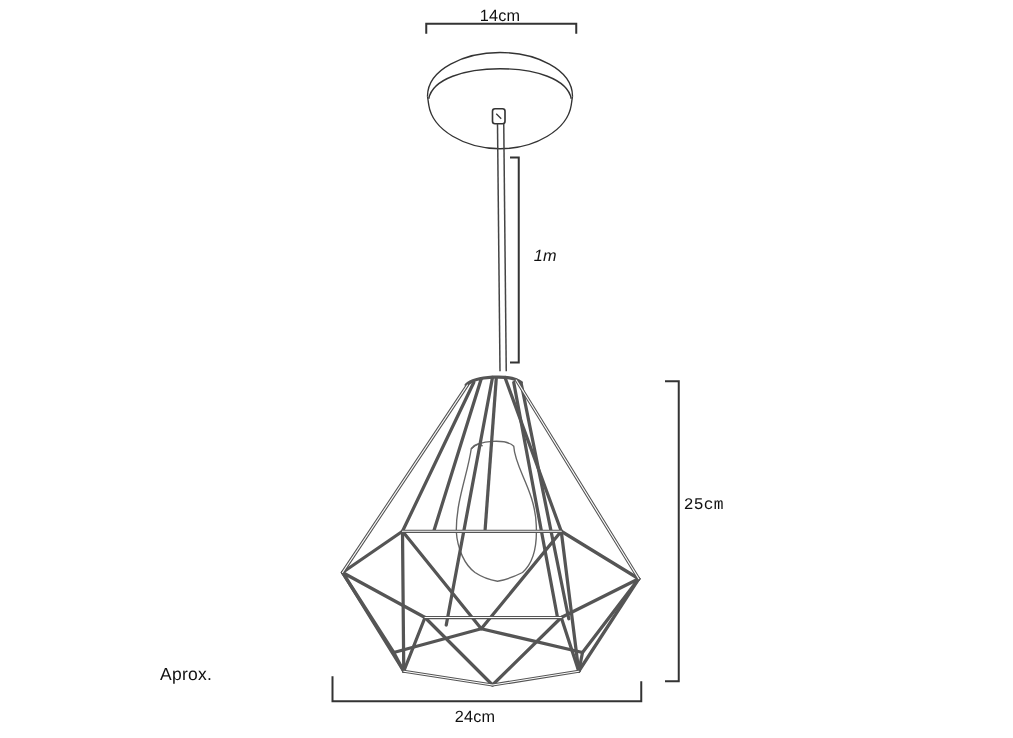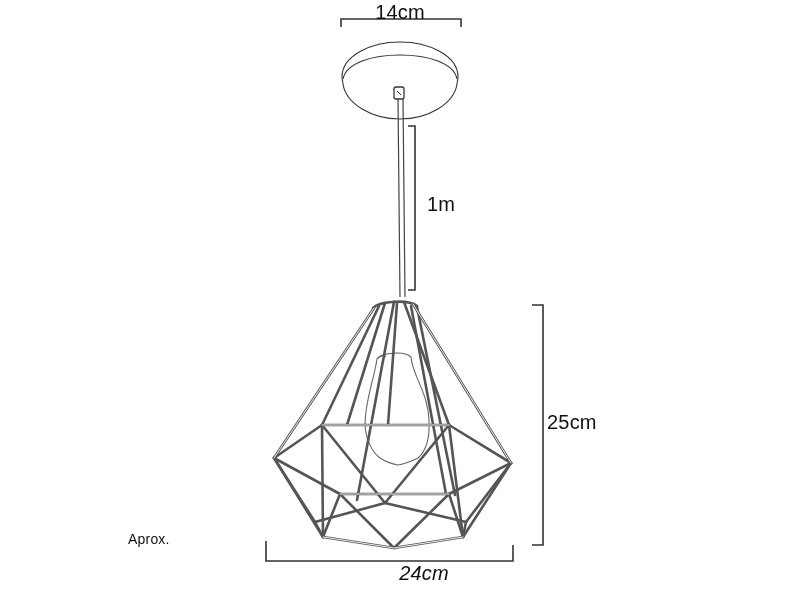--- a/index.html
+++ b/index.html
@@ -1,19 +1,19 @@
 <!DOCTYPE html>
 <html><head>
   <meta charset="utf-8">
   <style>
     html, body { margin: 0; padding: 0; background: #ffffff; }
     body { width: 810px; height: 590px; position: relative; overflow: hidden;
            font-family: "Liberation Sans", sans-serif; color: #111; }
     .canvas { position: absolute; left: 0; top: 0; width: 810px; height: 590px; }
-    .label { position: absolute; font-size: 20px; font-weight: 400; color: #111;
+    .label { position: absolute; font-size: 13px; font-weight: 400; color: #111;
              white-space: nowrap; transform: translate(-50%, -50%); letter-spacing: 0.2px; }
     .label.left { transform: translate(0, -50%); }
     svg { position: absolute; left: 0; top: 0; }
     .dim { stroke: #333; stroke-width: 1.6; fill: none; }
     .wire { stroke: #555; stroke-width: 2.6; fill: none; stroke-linejoin: round; stroke-linecap: round; }
     .wire-in { stroke: #fff; stroke-width: 0.9; fill: none; stroke-linecap: round; }
     .thin { stroke: #333; stroke-width: 1.1; fill: none; }
     .bulb { stroke: #666; stroke-width: 1.1; fill: none; }
   </style>
 </head>
@@ -114,20 +114,20 @@
       <polyline class="dim" points="532,305 543,305 543,545 532,545"></polyline>
     </g>
 
     <g>
       <polyline class="dim" points="266,541 266,561 513,561 513,545"></polyline>
     </g>
   </svg>
 
   <div class="label" style="left:400px; top:12px;">14cm</div>
 
-  <div class="label left" style="left:427px; top:204px;">1m</div>
+  <div class="label left" style="left:427px; top:204px;font-style:italic;">1m</div>
 
-  <div class="label left" style="left:547px; top:422px;">25cm</div>
+  <div class="label left" style="left:547px; top:404px;font-family:Liberation Mono, monospace;">25cm</div>
 
-  <div class="label" style="left:424px; top:573px;font-style:italic;">24cm</div>
+  <div class="label" style="left:380px; top:573px;">24cm</div>
 
   <div class="label left" style="left:128px; top:539px; font-size:14px;">Aprox.</div>
 </div>
 
 </body></html>

